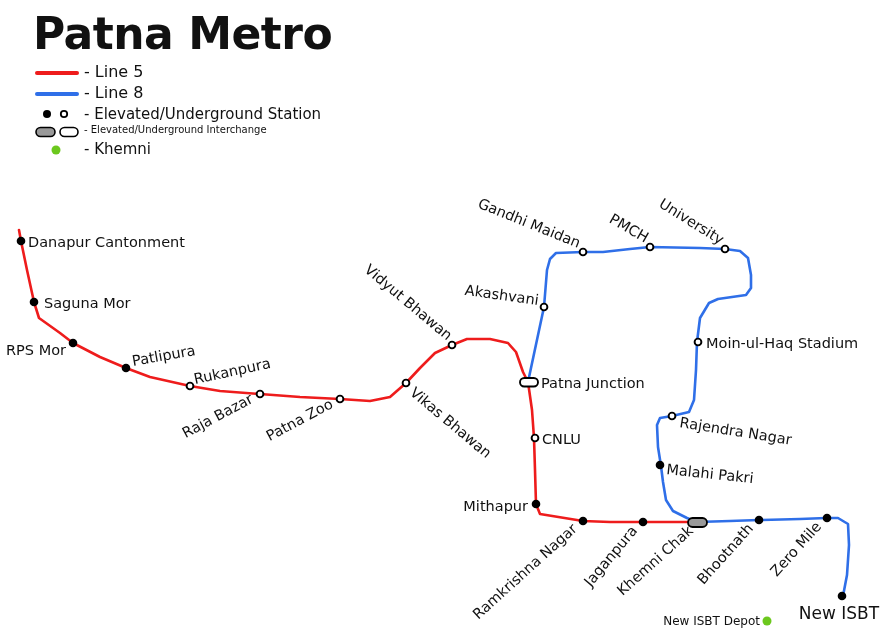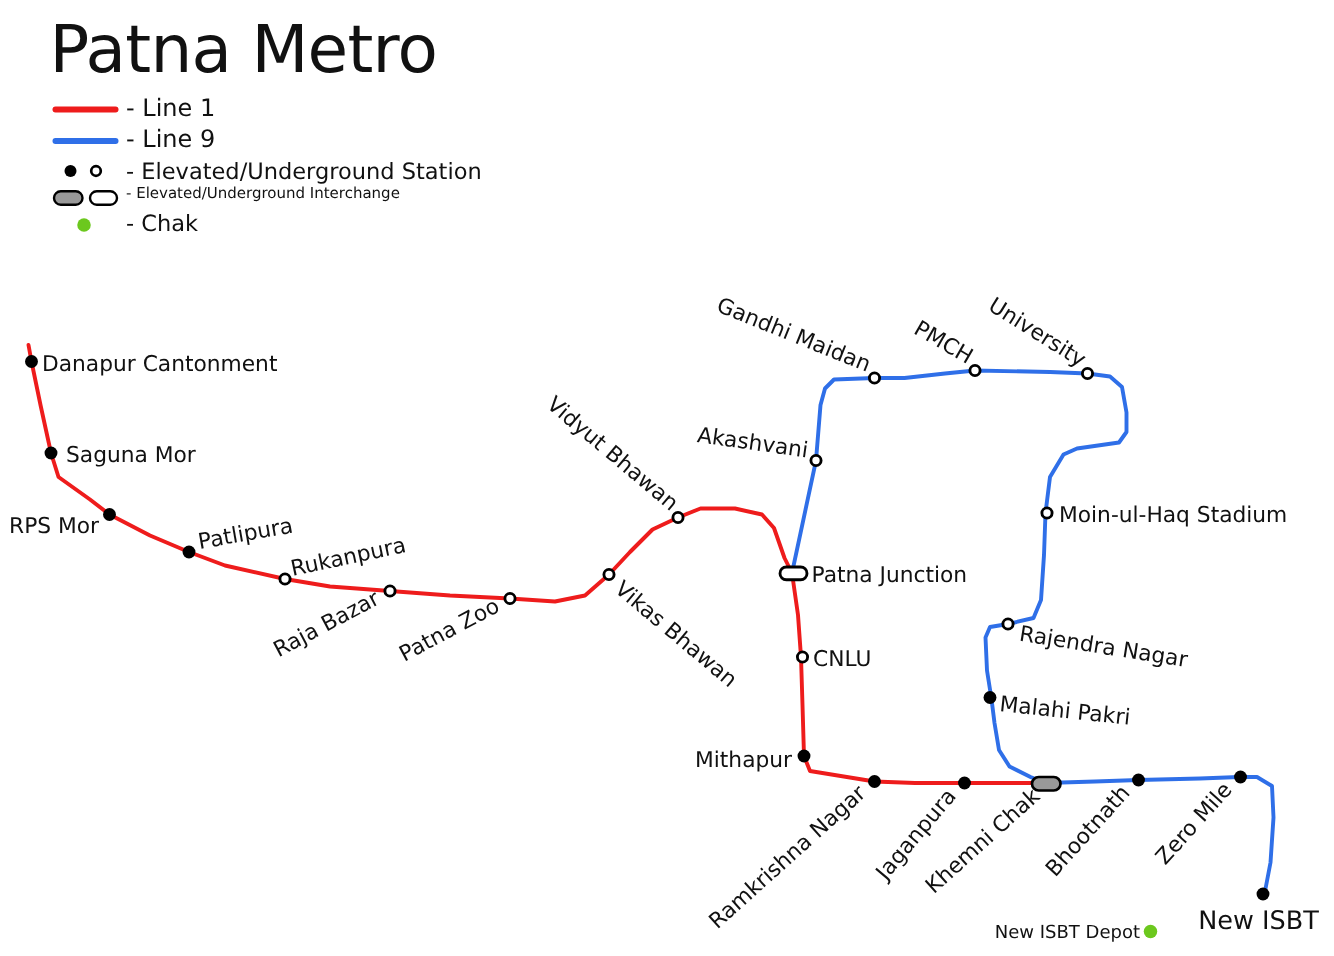--- a/index.html
+++ b/index.html
@@ -1,64 +1,64 @@
 <!DOCTYPE html>
 <html><head>
   <meta charset="utf-8">
   <style>
     html, body { margin: 0; padding: 0; background: #ffffff; }
     body { width: 889px; height: 637px; position: relative; overflow: hidden;
            font-family: "DejaVu Sans", "Liberation Sans", sans-serif; color: #111; }
-    .title { position: absolute; left: 33px; top: 6px; font-size: 44px; font-weight: 400;
+    .title { position: absolute; left: 33px; top: 6px; font-size: 44px; font-weight: 700;
              letter-spacing: -0.5px; line-height: 56px; }
     .legend { position: absolute; left: 33px; top: 62px; }
     .legend-row { position: absolute; white-space: nowrap; }
     .legend-text { position: absolute; left: 51px; white-space: nowrap; }
     #map { position: absolute; left: 0; top: 0; }
     .st-label { font-family: "DejaVu Sans", "Liberation Sans", sans-serif; font-size: 14.5px; fill: #111; }
     .st-label.big { font-size: 17px; }
     .st-label.small { font-size: 12px; }
   </style>
 </head>
 <body>
 
 <div class="title">Patna Metro</div>
 
 <div class="legend">
   <div class="legend-row" style="top:0px;">
     <svg width="50" height="22" style="position:absolute;left:0;top:0;">
       <line x1="4" y1="11" x2="44" y2="11" stroke="#ee1c1c" stroke-width="4" stroke-linecap="round"></line>
     </svg>
-    <span class="legend-text" style="top:0px;font-size:16px;">- Line 1</span>
+    <span class="legend-text" style="top:0px;font-size:16px;">- Line 5</span>
   </div>
   <div class="legend-row" style="top:21px;">
     <svg width="50" height="22" style="position:absolute;left:0;top:0;">
       <line x1="4" y1="11" x2="44" y2="11" stroke="#2f6fe8" stroke-width="4" stroke-linecap="round"></line>
     </svg>
-    <span class="legend-text" style="top:0px;font-size:16px;">- Line 9</span>
+    <span class="legend-text" style="top:0px;font-size:16px;">- Line 8</span>
   </div>
   <div class="legend-row" style="top:43px;">
     <svg width="50" height="18" style="position:absolute;left:0;top:0;">
       <circle cx="14" cy="9" r="4" fill="#000"></circle>
       <circle cx="31" cy="9" r="3.2" fill="#fff" stroke="#000" stroke-width="1.8"></circle>
     </svg>
     <span class="legend-text" style="top:0px;font-size:15px;">- Elevated/Underground Station</span>
   </div>
   <div class="legend-row" style="top:61px;">
     <svg width="50" height="18" style="position:absolute;left:0;top:0;">
       <rect x="3" y="4.5" width="19" height="9" rx="4.5" fill="#999" stroke="#000" stroke-width="1.6"></rect>
       <rect x="27" y="4.5" width="18" height="9" rx="4.5" fill="#fff" stroke="#000" stroke-width="1.6"></rect>
     </svg>
     <span class="legend-text" style="top:1px;font-size:10px;">- Elevated/Underground Interchange</span>
   </div>
   <div class="legend-row" style="top:79px;">
     <svg width="50" height="18" style="position:absolute;left:0;top:0;">
       <circle cx="23" cy="9" r="4.5" fill="#6cc81e"></circle>
     </svg>
-    <span class="legend-text" style="top:-1px;font-size:15px;">- Chak</span>
+    <span class="legend-text" style="top:-1px;font-size:15px;">- Khemni</span>
   </div>
 </div>
 
 <svg id="map" width="889" height="637" viewBox="0 0 889 637">
 
   <path d="M19,230 L21,241 L27,270 L34,302 L39,318 L60,333 L73,343 L100,357 L126,368
            L150,377 L190,386 L220,391 L260,394 L300,397 L340,399 L370,401 L390,397 L406,383
            L420,368 L435,353 L452,345 L467,339 L490,339 L508,343 L516,352 L523,372 L528,382
            L532,410 L534,438 L535,470 L536,504 L540,514 L583,521 L610,522 L643,522 L697,522" fill="none" stroke="#ee1c1c" stroke-width="2.6" stroke-linejoin="round" stroke-linecap="round"></path>
 

